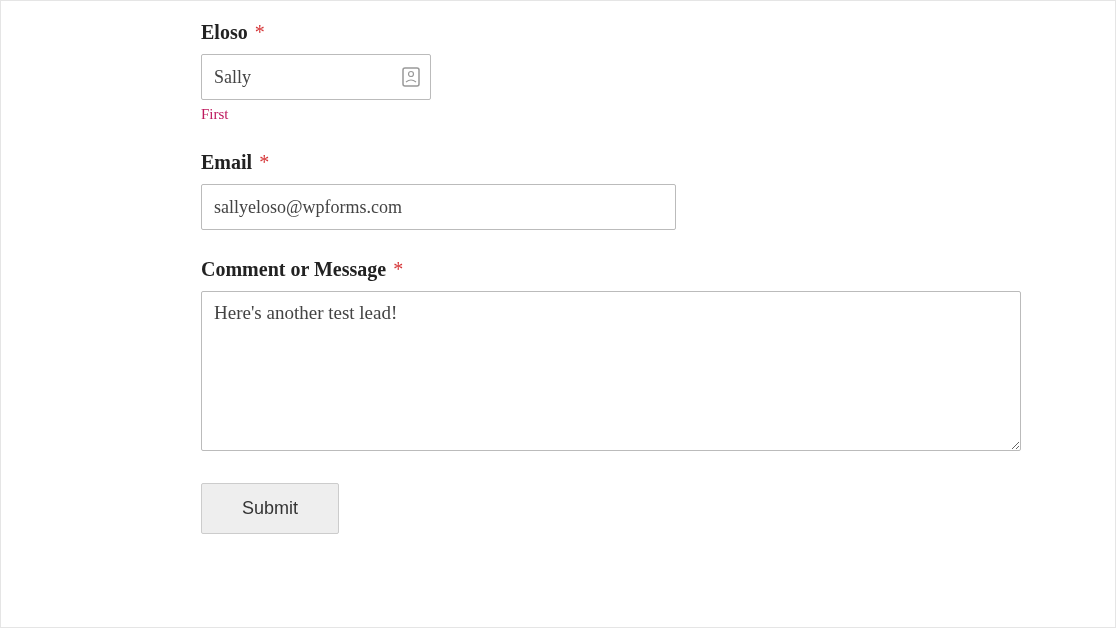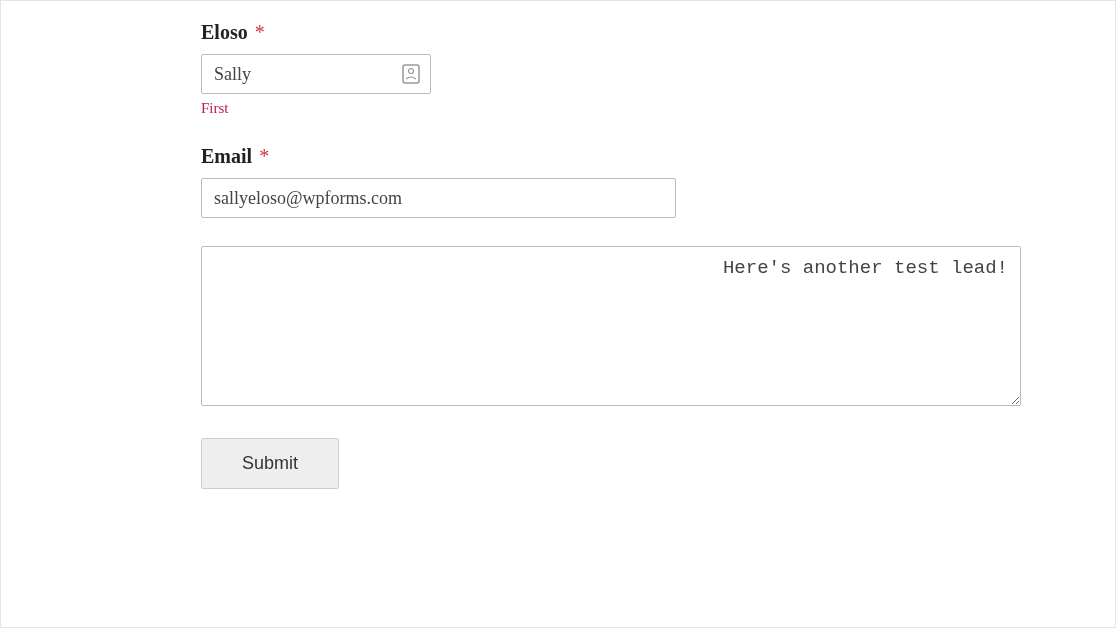--- a/index.html
+++ b/index.html
@@ -41,42 +41,41 @@
     .input-wrap {
       position: relative;
     }
     input[type="text"] {
       border: 1px solid #bbb;
       padding: 10px 12px;
       font-size: 18px;
       font-family: Georgia, 'Times New Roman', serif;
       color: #444;
       width: 230px;
-      height: 40px;
+      height: 46px;
       border-radius: 2px;
     }
     .email-input {
       width: 475px !important;
     }
     .sub-label {
       font-size: 15px;
       margin-top: 6px;
       color: #be185d;
     }
     textarea {
       border: 1px solid #bbb;
       padding: 10px 12px;
       font-size: 19px;
-      font-family: Liberation Mono, monospace;
+      font-family: Liberation Serif, serif;
       color: #444;
       width: 820px;
       height: 160px;
       resize: both;
       border-radius: 2px;
-      text-align: right;
     }
     .submit-btn {
       background: #eee;
       border: 1px solid #ccc;
       padding: 14px 40px;
       font-size: 18px;
       font-weight: normal;
       font-family: -apple-system, BlinkMacSystemFont, 'Segoe UI', Arial, sans-serif;
       color: #333;
       cursor: pointer;
@@ -119,18 +118,22 @@
 
 <div class="field-group">
   <label class="field-label">
     <span>Email</span>
     <span class="required">*</span>
   </label>
   <input type="text" class="email-input" value="sallyeloso@wpforms.com" style="">
 </div>
 
 <div class="field-group">
+  <label class="field-label">
+    <span>Comment or Message</span>
+    <span class="required">*</span>
+  </label>
   <textarea style="">Here's another test lead!</textarea>
 </div>
 
 <div>
   <button class="submit-btn">Submit</button>
 </div>
 
 </body></html>

